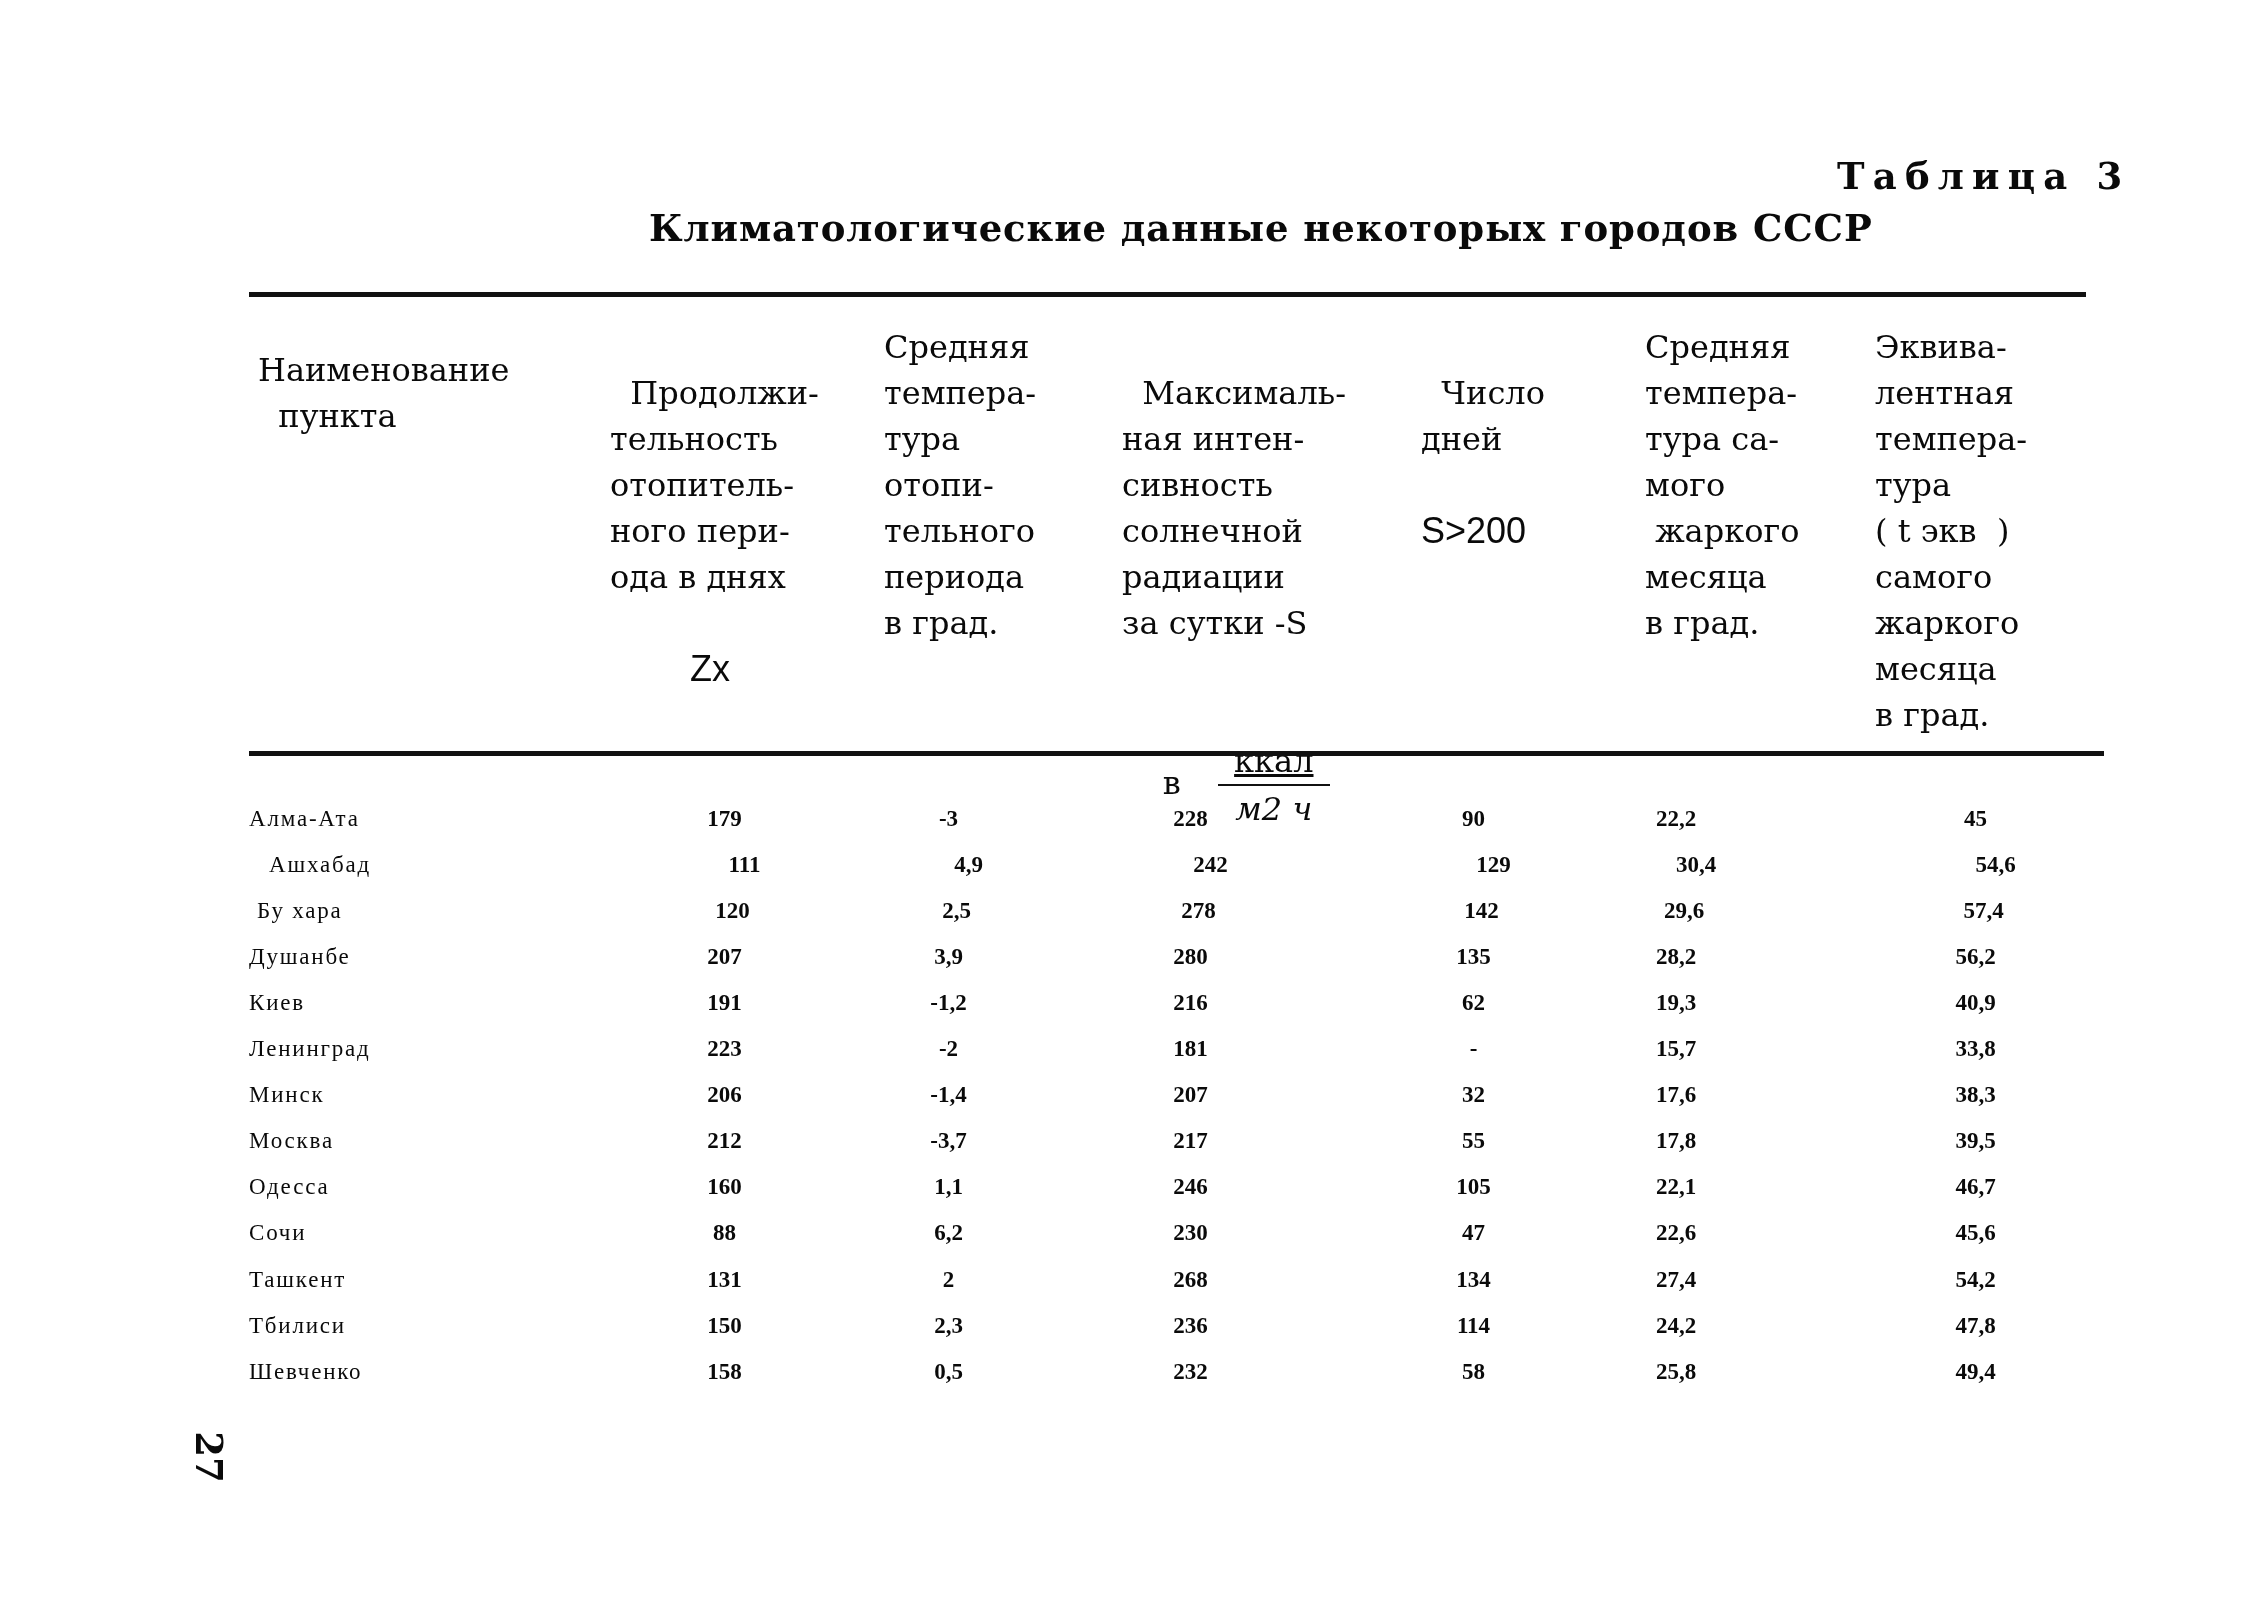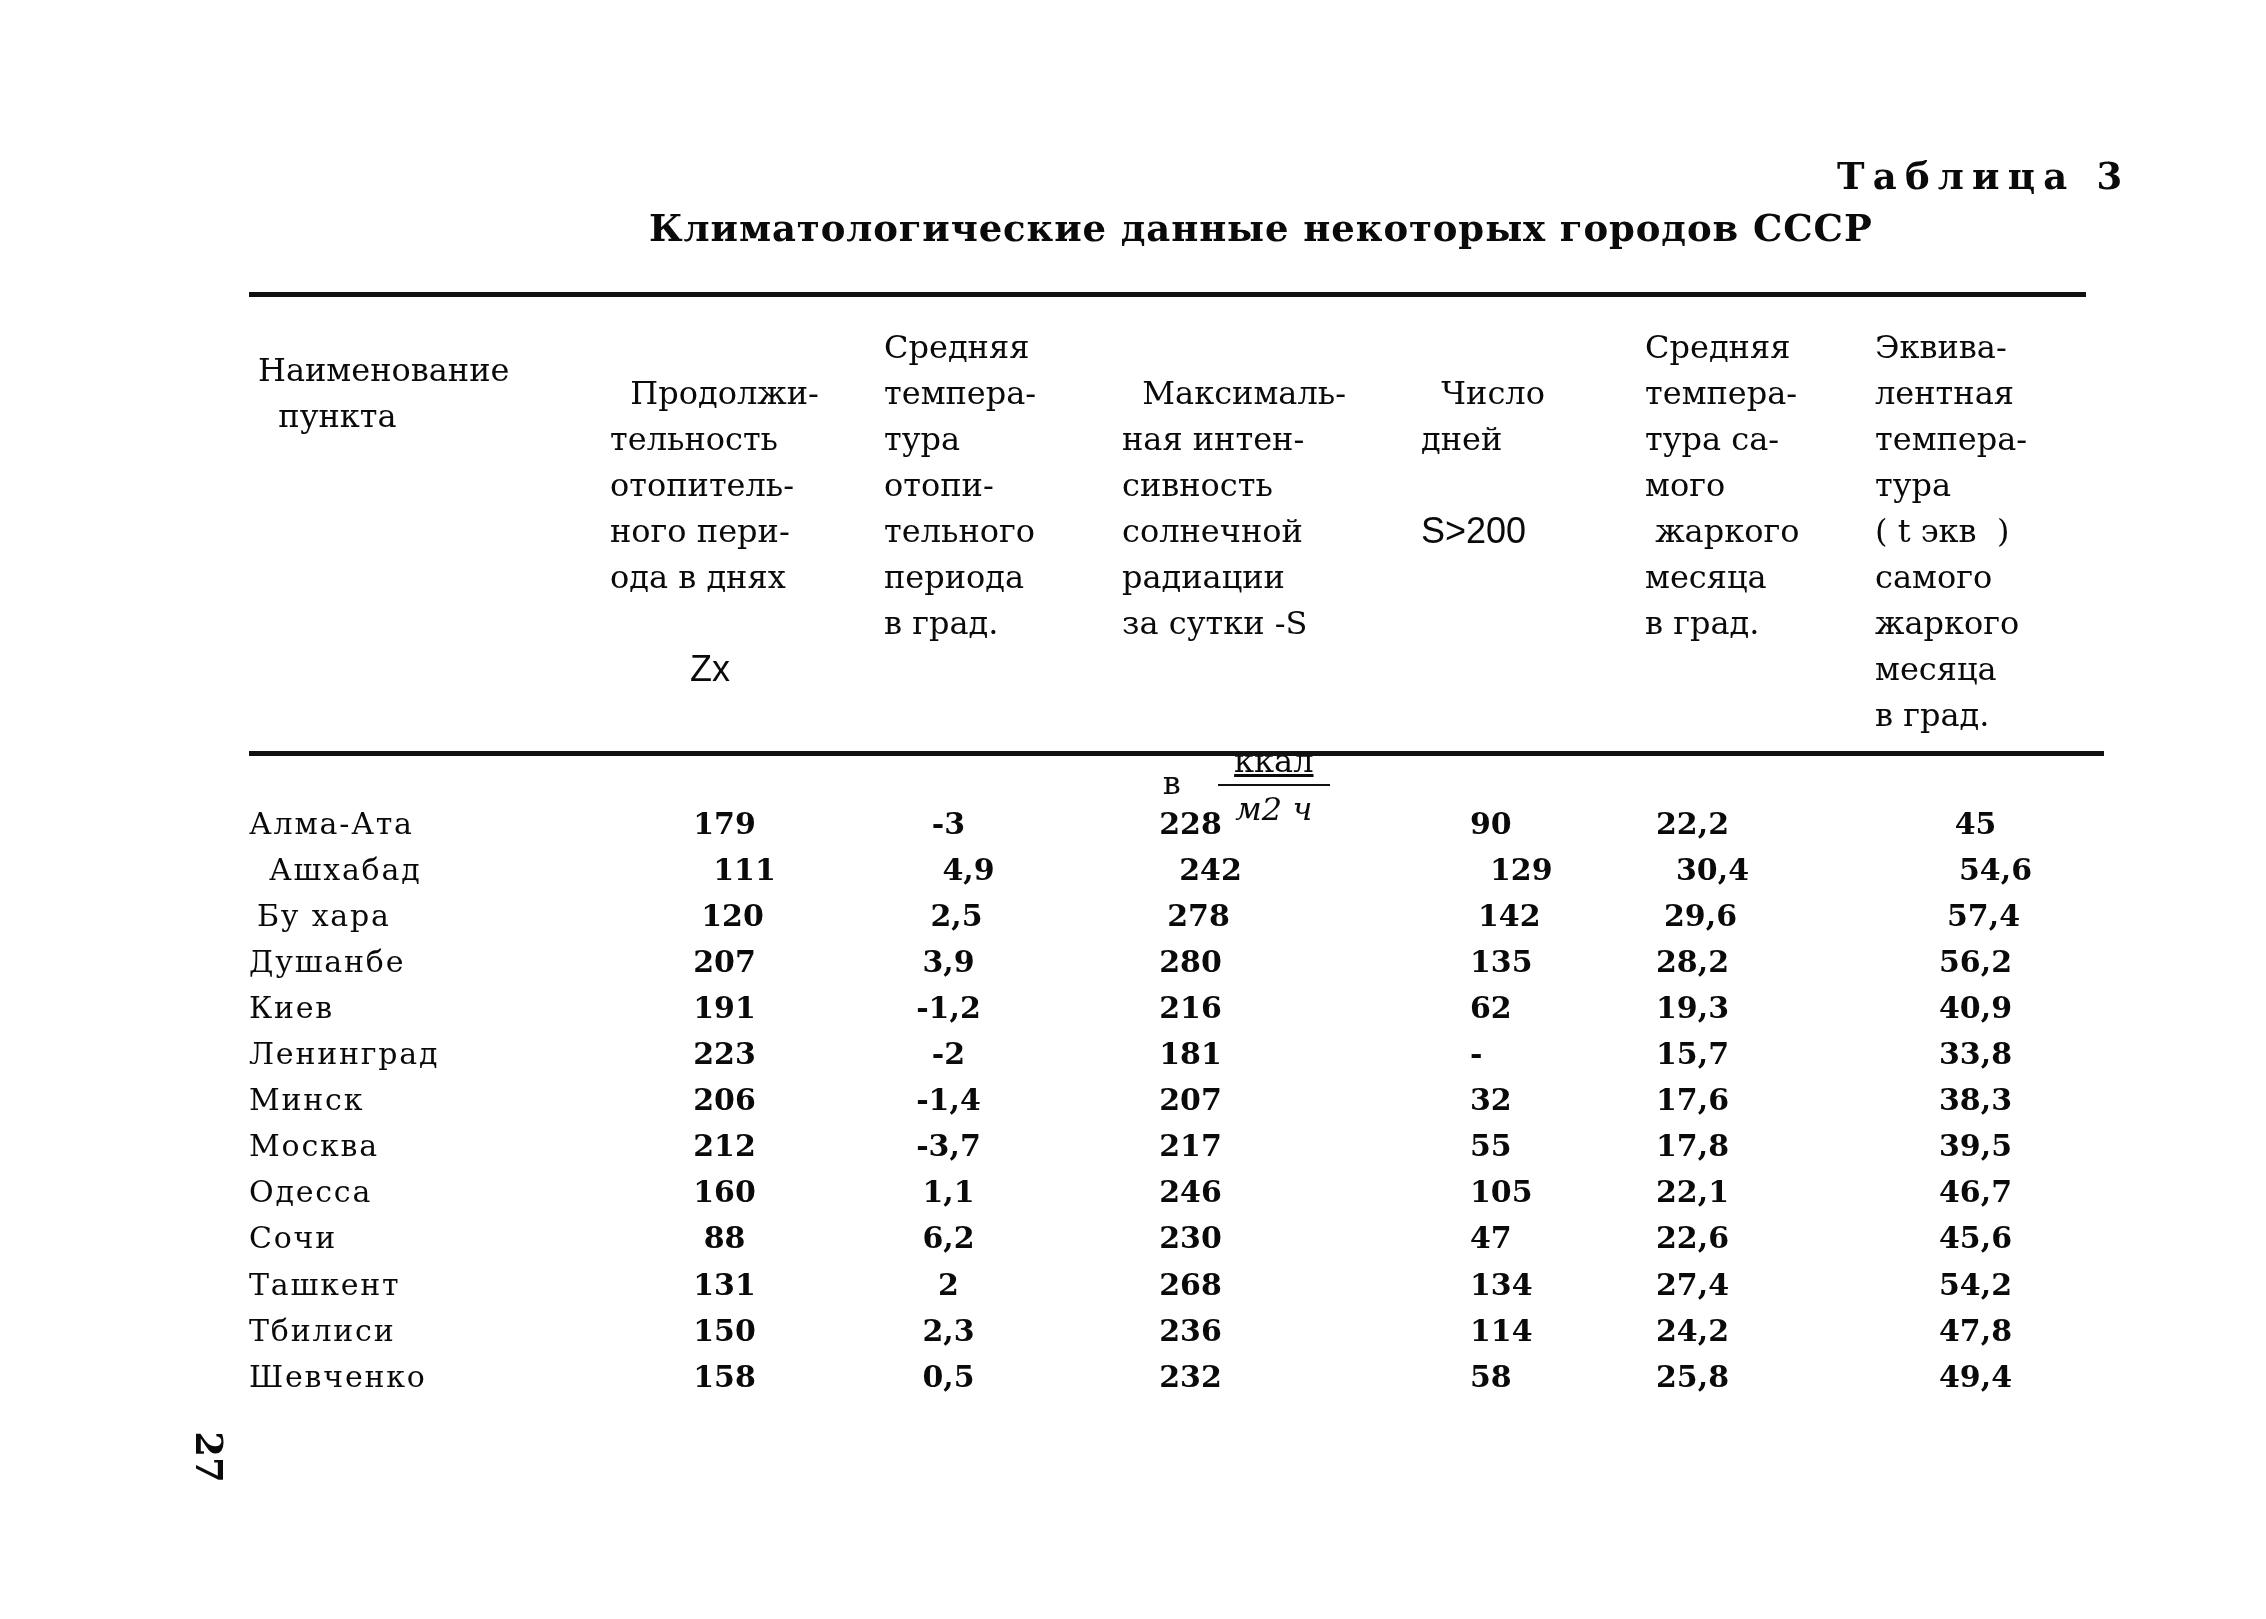--- a/index.html
+++ b/index.html
@@ -9,27 +9,27 @@
     .title { position: absolute; left: 649px; top: 206px; font-size: 37px; font-weight: bold; letter-spacing: 0.9px; }
     .rule { position: absolute; left: 249px; height: 4.6px; background: #111; }
     .rule-top { top: 292px; width: 1837px; }
     .rule-mid { top: 751px; width: 1855px; }
     .hcell { position: absolute; top: 324px; font-size: 32px; line-height: 46px; white-space: pre; }
     .hcell .sym { font-family: Liberation Sans, sans-serif; font-size: 36px; font-weight: normal; }
     .frac { display: inline-block; vertical-align: middle; text-align: center; margin-left: 37px; }
     .frac .num { display: block; border-bottom: 2.7px solid #111; padding: 0 16.4px; font-weight: normal; text-decoration: underline; }
     .frac .den { display: block; font-style: italic; }
     .rows { position: absolute; top: 806px; left: 249px; }
-    .row { position: absolute; height: 46px; font-size: 30px; font-weight: bold; }
+    .row { position: absolute; height: 46px; font-size: 23px; font-weight: bold; font-family: Liberation Serif, serif; }
     .row span { position: absolute; top: 0; white-space: nowrap; }
     .c0 { left: 0; font-weight: normal; letter-spacing: 1.8px; }
     .c1 { left: 425px; width: 101px; text-align: center; }
     .c2 { left: 640px; width: 119px; text-align: center; }
     .c3 { left: 891px; width: 101px; text-align: center; }
-    .c4 { left: 1221px; width: 91px; text-align: left; }
+    .c4 { left: 1179px; width: 91px; text-align: center; }
     .c5 { left: 1407px; width: 128px; text-align: left; }
     .c6 { left: 1658px; width: 137px; text-align: center; }
     .page-number { position: absolute; left: 183px; top: 1435px; font-size: 37px; font-weight: bold; transform: rotate(90deg); transform-origin: center; }
   </style>
 </head>
 <body>
 
 <div class="table-label">Таблица 3</div>
 <div class="title">Климатологические данные некоторых городов СССР</div>
 

